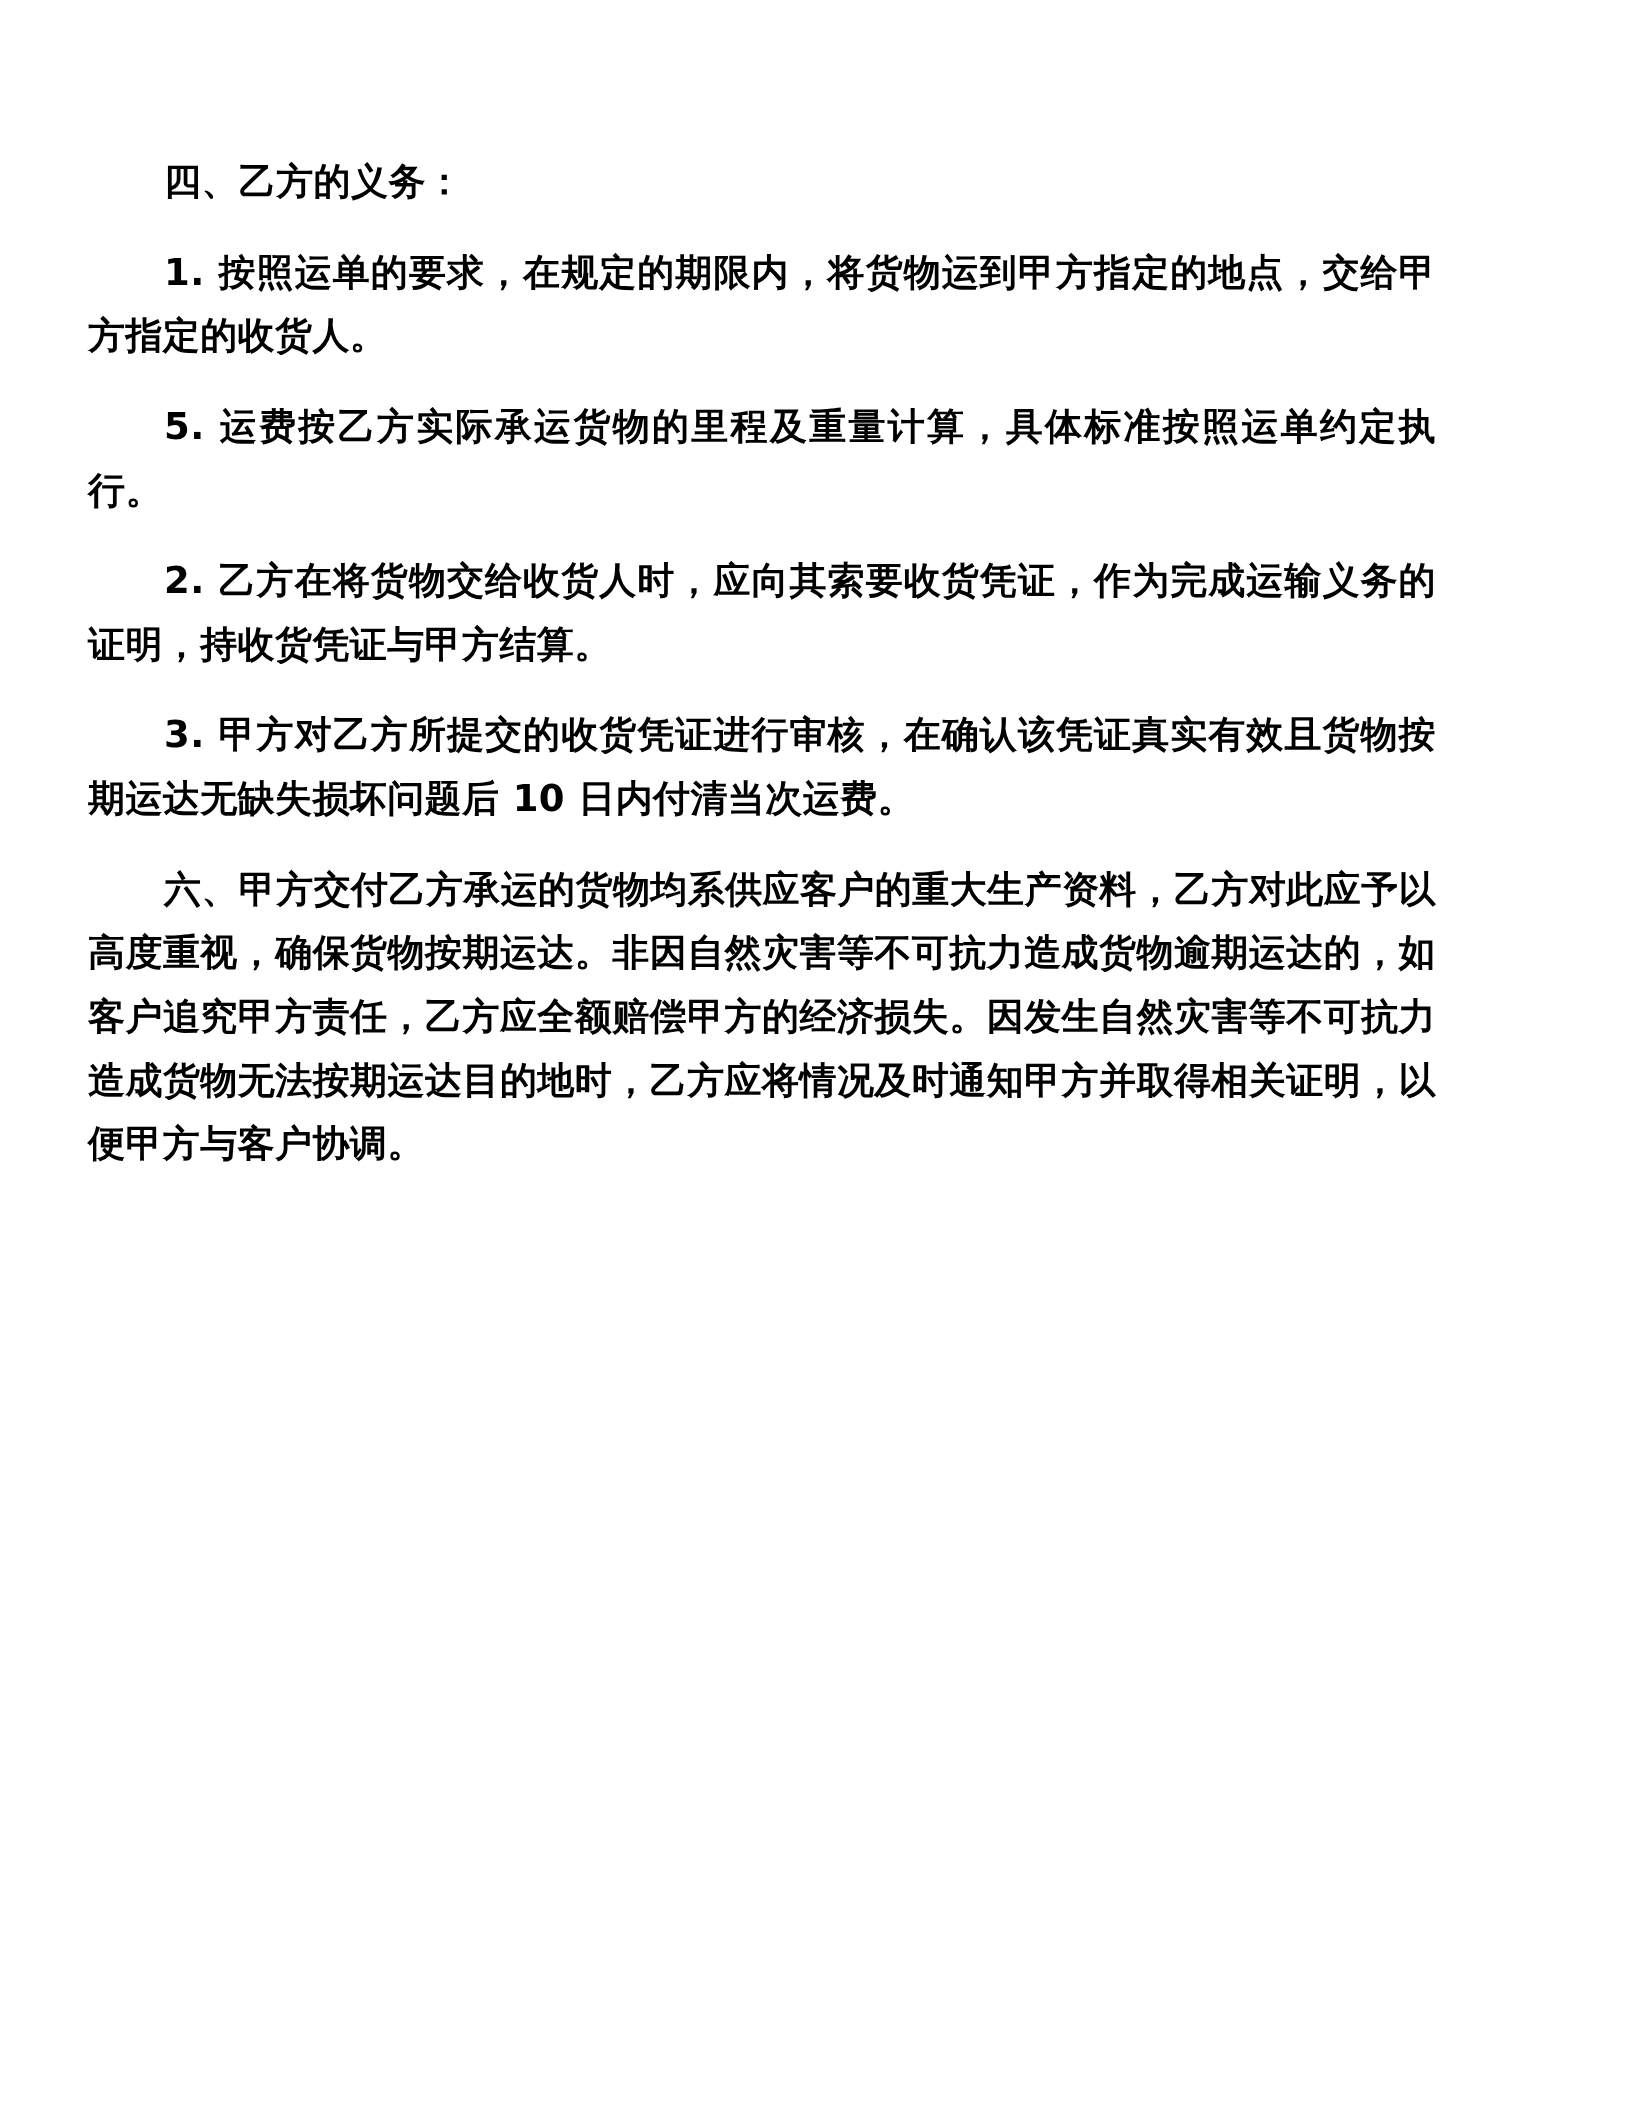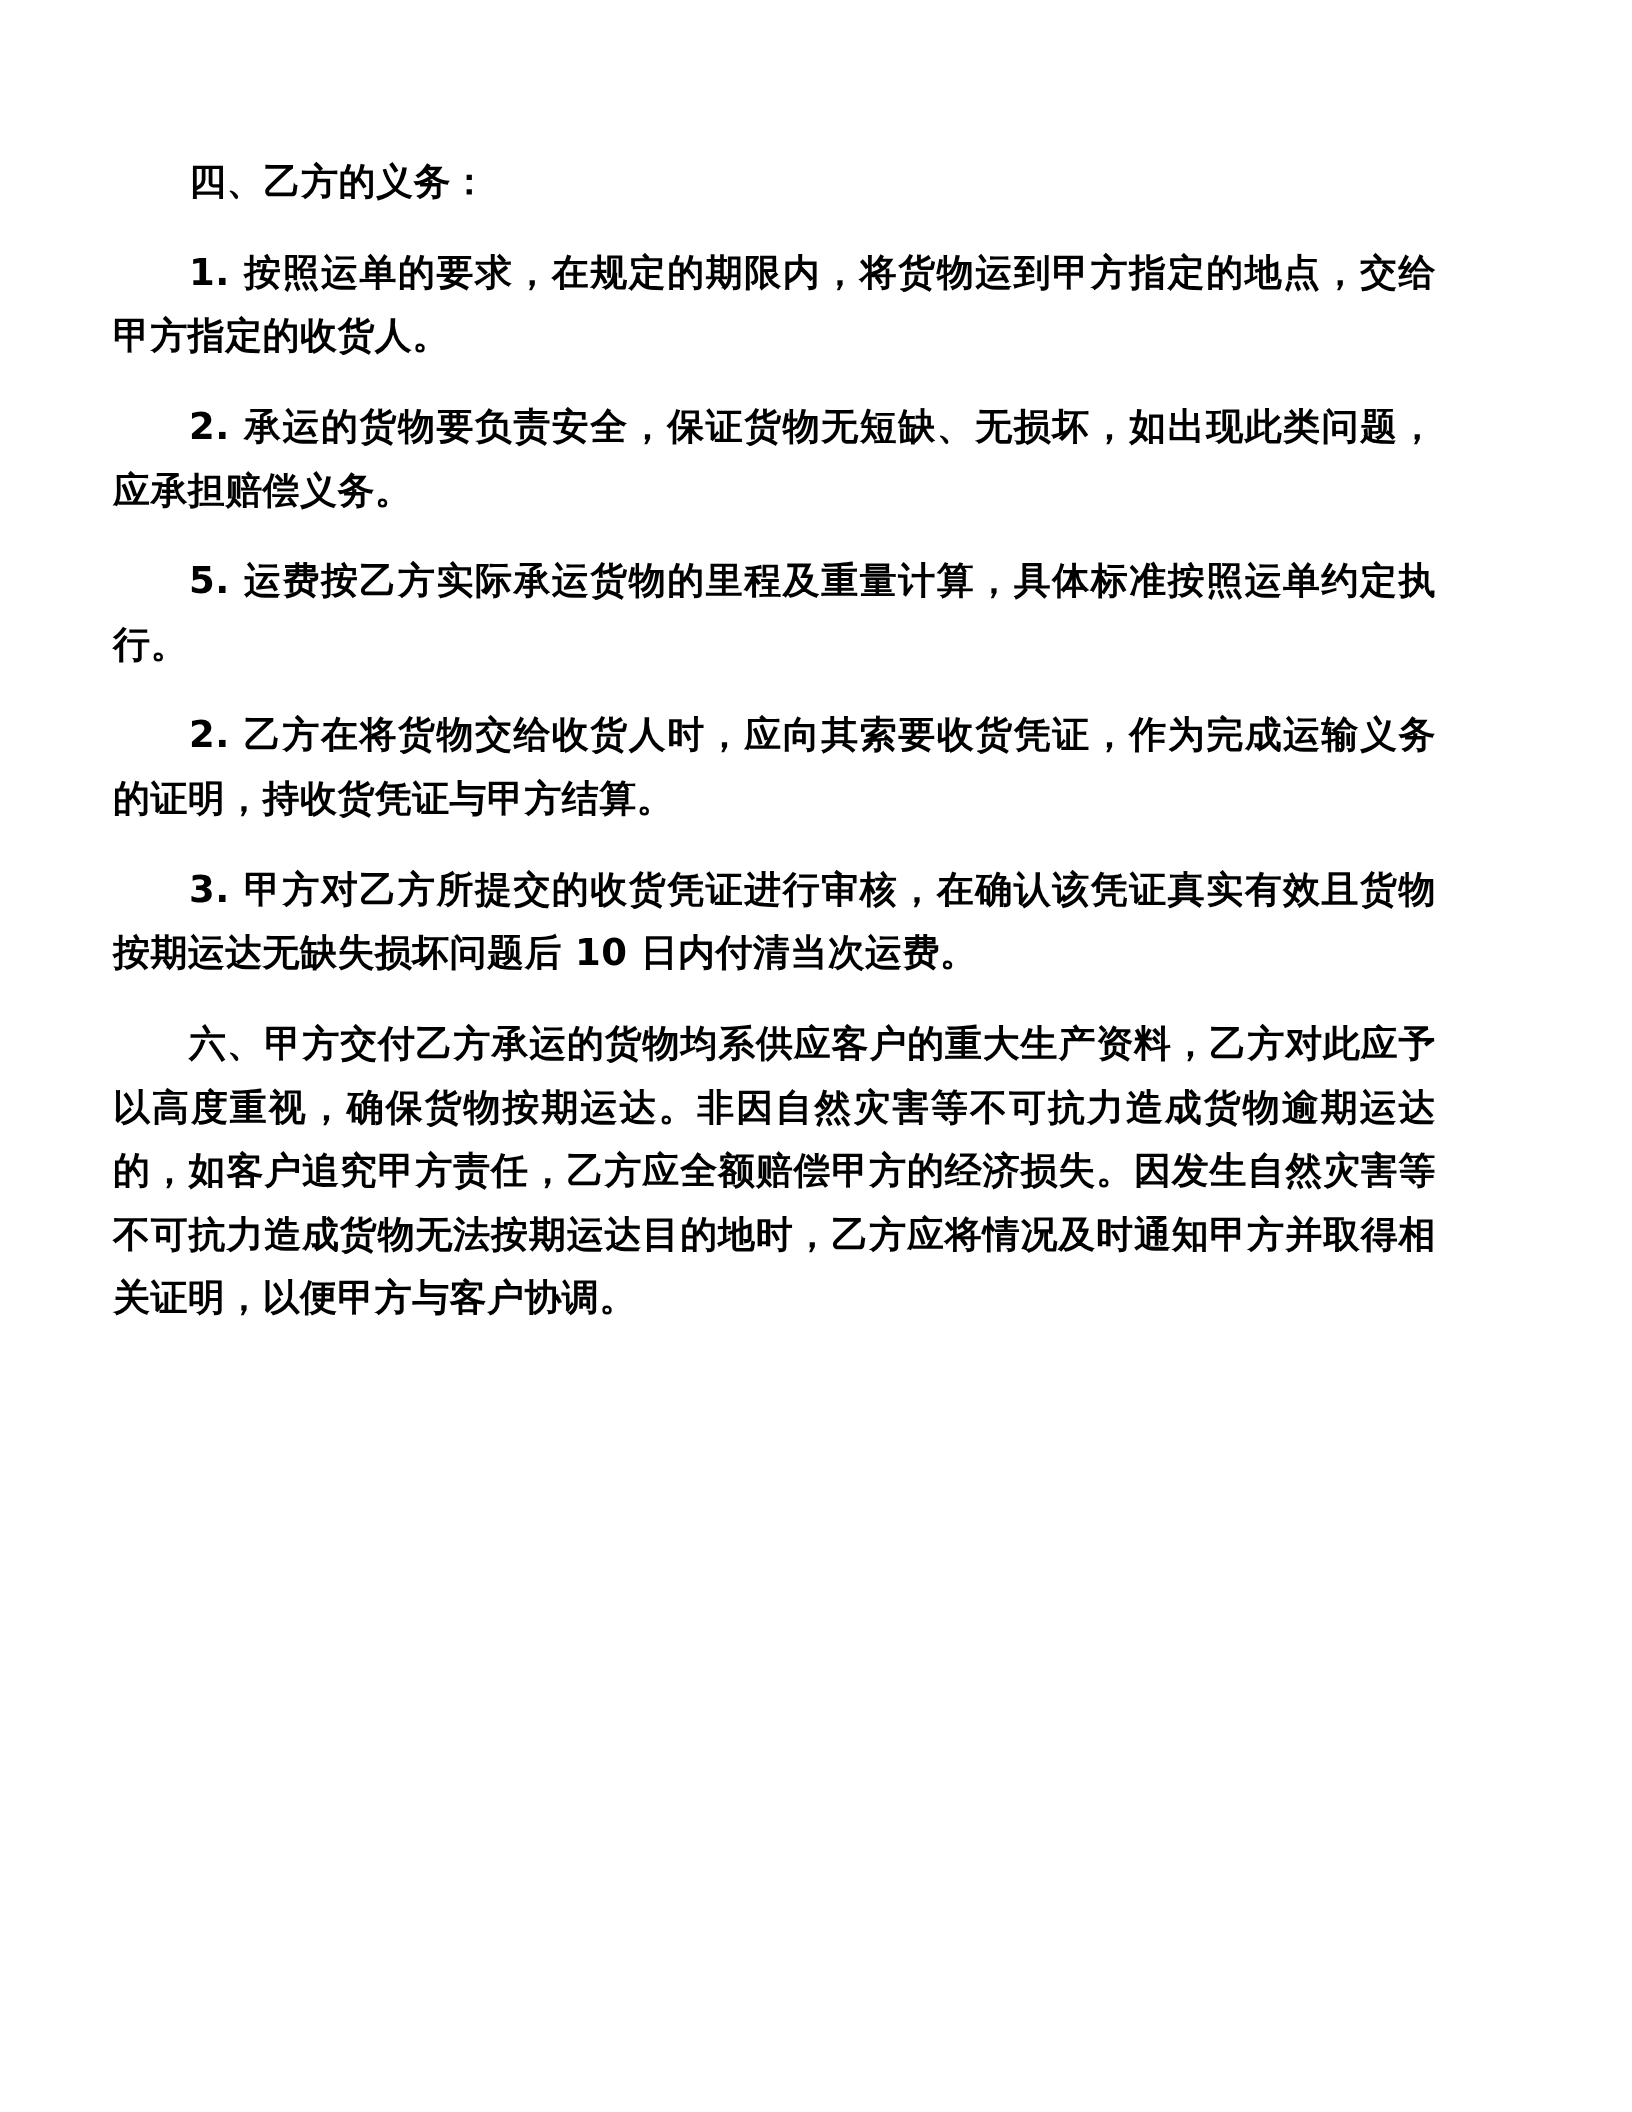--- a/index.html
+++ b/index.html
@@ -11,21 +11,21 @@
     width: 1632px;
     height: 2112px;
     font-family: "DejaVu Sans", "Liberation Sans", sans-serif;
     color: #000000;
     -webkit-font-smoothing: antialiased;
   }
   .page {
     box-sizing: border-box;
     width: 1632px;
     height: 2112px;
-    padding: 150px 196px 0 113px;
+    padding: 150px 196px 0 88px;
     background: #ffffff;
     position: relative;
   }
   .doc-body {
     font-size: 37px;
     line-height: 1.72;
     font-weight: 700;
     letter-spacing: 0.4px;
     text-align: justify;
     text-justify: inter-ideograph;
@@ -38,19 +38,18 @@
     margin-bottom: 0;
   }
 </style>
 </head>
 <body>
 
 <div class="page">
   <div class="doc-body">
     <p class="para">四、乙方的义务：</p>
     <p class="para">1. 按照运单的要求，在规定的期限内，将货物运到甲方指定的地点，交给甲方指定的收货人。</p>
-    <p class="para">2. 承运的货物要负责安全，保证货物无短缺、无损坏，如出现此类问题，应承担赔偿义务。</p>
     <p class="para">5. 运费按乙方实际承运货物的里程及重量计算，具体标准按照运单约定执行。</p>
     <p class="para">2. 乙方在将货物交给收货人时，应向其索要收货凭证，作为完成运输义务的证明，持收货凭证与甲方结算。</p>
     <p class="para">3. 甲方对乙方所提交的收货凭证进行审核，在确认该凭证真实有效且货物按期运达无缺失损坏问题后 10 日内付清当次运费。</p>
     <p class="para">六、甲方交付乙方承运的货物均系供应客户的重大生产资料，乙方对此应予以高度重视，确保货物按期运达。非因自然灾害等不可抗力造成货物逾期运达的，如客户追究甲方责任，乙方应全额赔偿甲方的经济损失。因发生自然灾害等不可抗力造成货物无法按期运达目的地时，乙方应将情况及时通知甲方并取得相关证明，以便甲方与客户协调。</p>
   </div>
 </div>
 
 </body></html>

